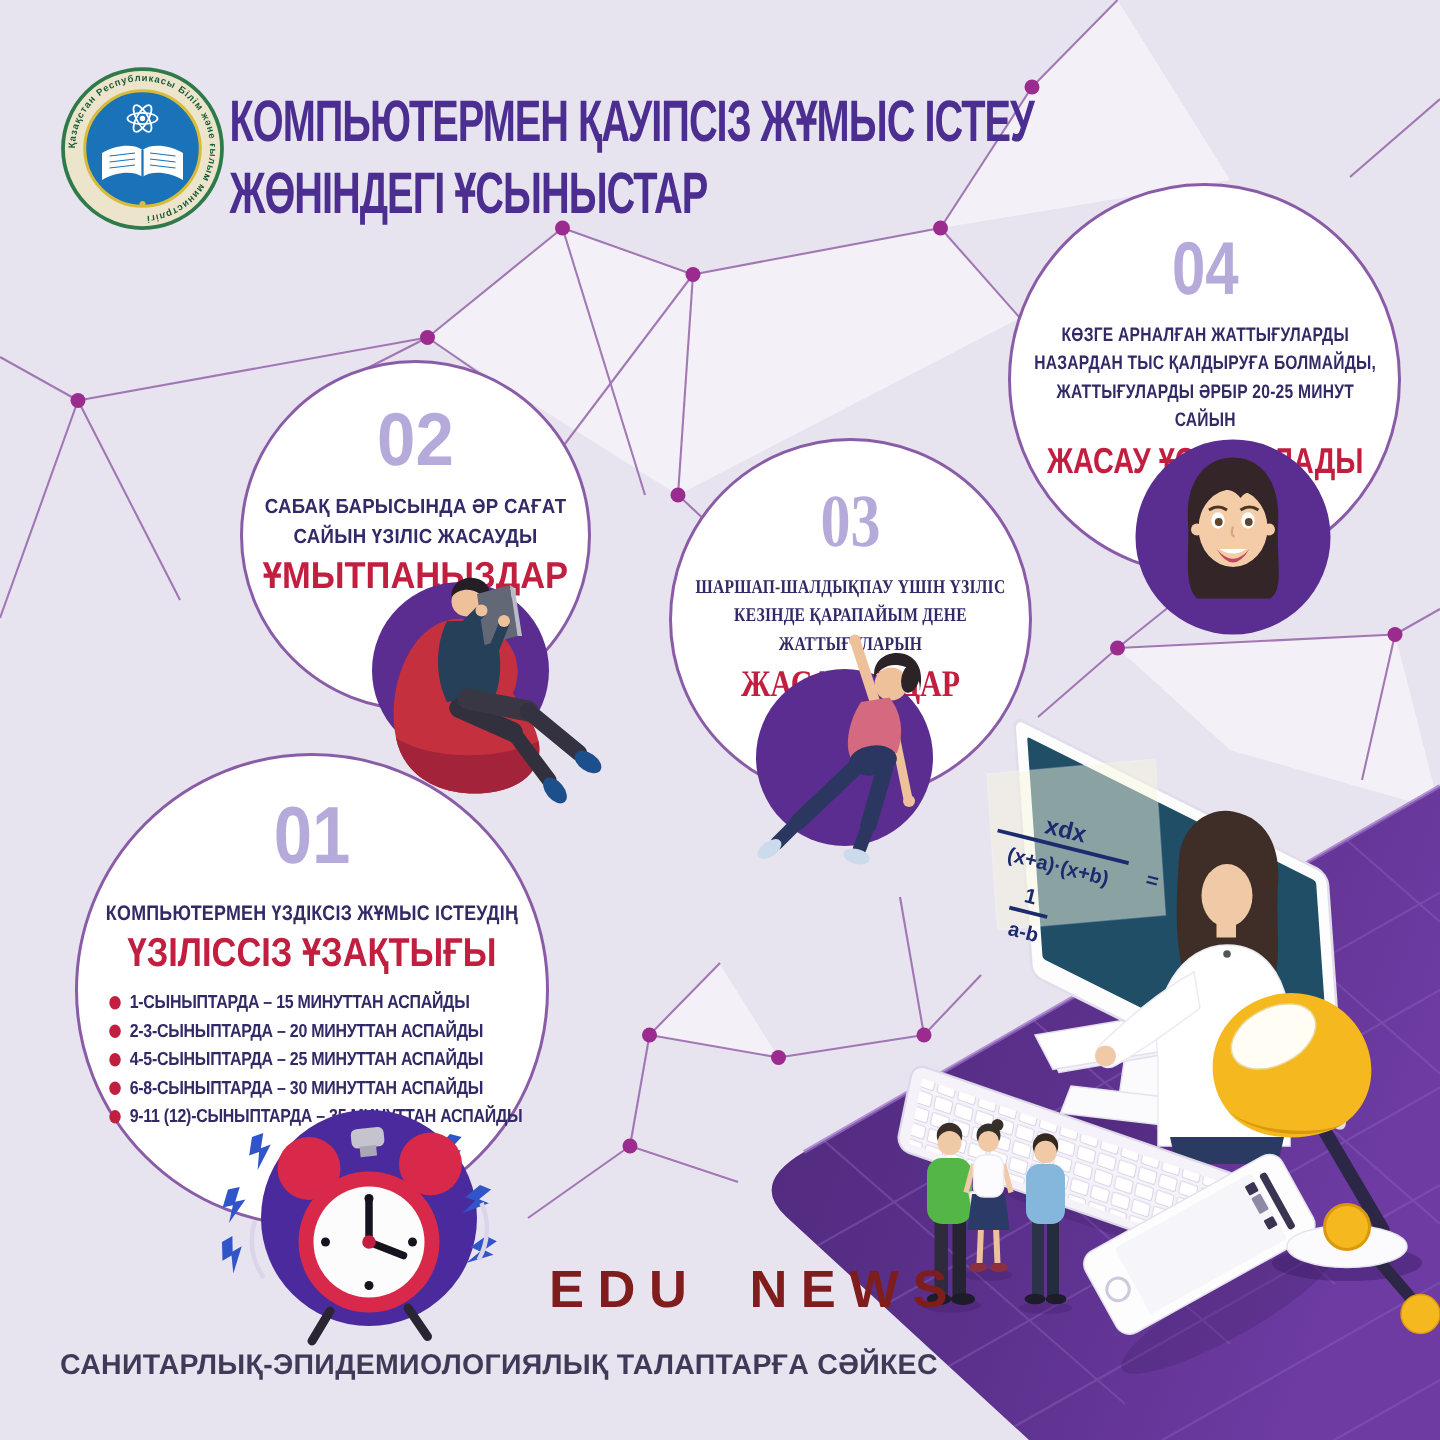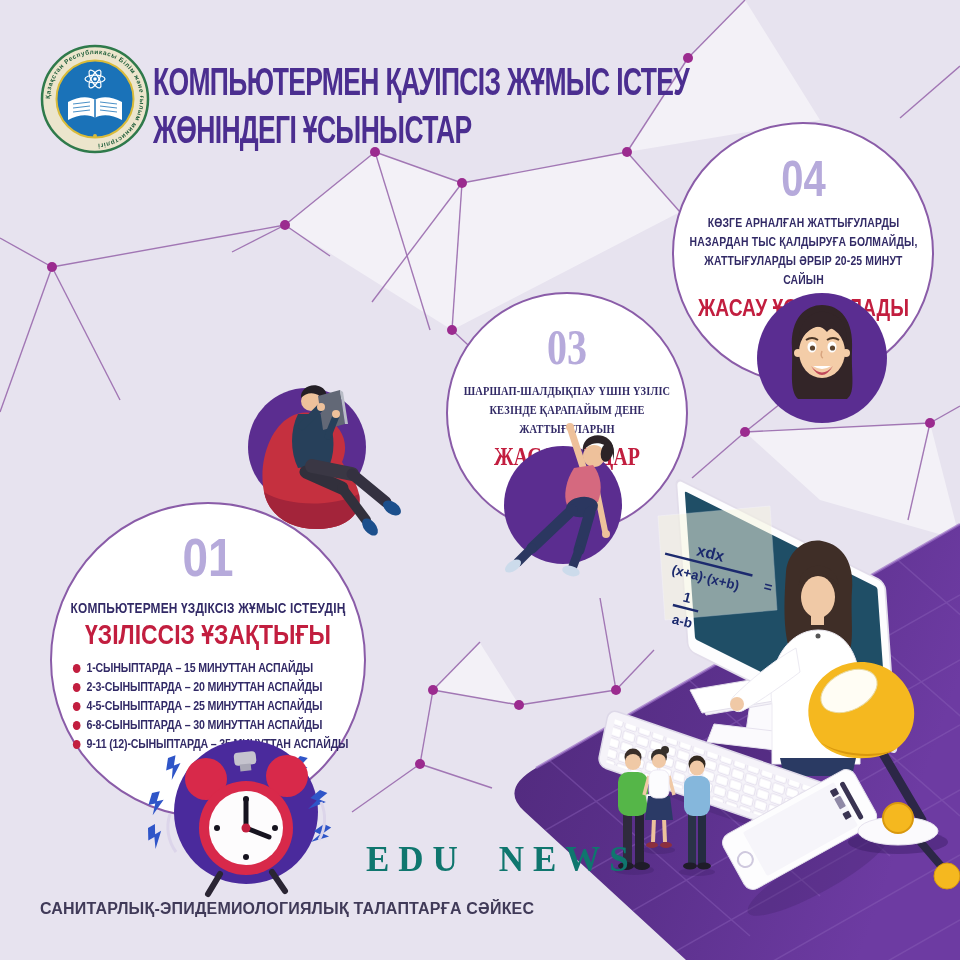--- a/index.html
+++ b/index.html
@@ -37,23 +37,23 @@
   #card04{left:672px;top:122px;width:262px;height:262px;}
   #card04 .content{transform:scaleX(.80);width:285px;padding-top:30px;}
   #card04 .txt{margin-top:10px;}
   #card04 .hl{font-size:24px;margin-top:5px;}
 
   .bullets{margin-top:10px;display:flex;flex-direction:column;gap:5px;width:318px;}
   .bullet{display:flex;align-items:center;text-align:left;font-weight:bold;color:#322a66;
           font-size:12.5px;letter-spacing:-.2px;white-space:nowrap;}
   .bullet .dot{width:9px;height:9px;border-radius:50%;background:#c21e3f;margin-right:7px;flex:0 0 9px;}
 
-  .brand{position:absolute;left:366px;top:840px;font-size:35px;font-weight:bold;color:#0f766e;
-         letter-spacing:9px;word-spacing:14px;z-index:30;font-family:Liberation Serif, serif;}
-  .footer{position:absolute;left:40px;top:900px;font-size:16px;font-weight:bold;color:#403a58;
+  .brand{position:absolute;left:366px;top:840px;font-size:35px;font-weight:bold;color:#7f1d1d;
+         letter-spacing:9px;word-spacing:14px;z-index:30;}
+  .footer{position:absolute;left:40px;top:900px;font-size:19px;font-weight:bold;color:#403a58;
           letter-spacing:.2px;z-index:30;}
 
   .abs{position:absolute;z-index:20;}
 </style>
 </head>
 <body>
 
 <div class="poster">
 
   <svg class="layer" viewBox="0 0 960 960" style="z-index:0;">
@@ -281,20 +281,27 @@
       </g>
     </g>
     <circle cx="55" cy="92" r="2" fill="#d9bb3a"></circle>
   </svg>
 
   <div class="title">
     <div>КОМПЬЮТЕРМЕН ҚАУІПСІЗ ЖҰМЫС ІСТЕУ</div>
     <div>ЖӨНІНДЕГІ ҰСЫНЫСТАР</div>
   </div>
 
+  <div class="card" id="card02">
+    <div class="content">
+      <div class="num">02</div>
+      <div class="txt">САБАҚ БАРЫСЫНДА ӘР САҒАТ САЙЫН ҮЗІЛІС ЖАСАУДЫ</div>
+      <div class="hl">ҰМЫТПАҢЫЗДАР</div>
+    </div>
+  </div>
 
   <div class="card" id="card03">
     <div class="content">
       <div class="num">03</div>
       <div class="txt">ШАРШАП-ШАЛДЫҚПАУ ҮШІН ҮЗІЛІС КЕЗІНДЕ ҚАРАПАЙЫМ ДЕНЕ ЖАТТЫҒУЛАРЫН</div>
       <div class="hl">ЖАСАҢЫЗДАР</div>
     </div>
   </div>
 
   <div class="card" id="card04">

